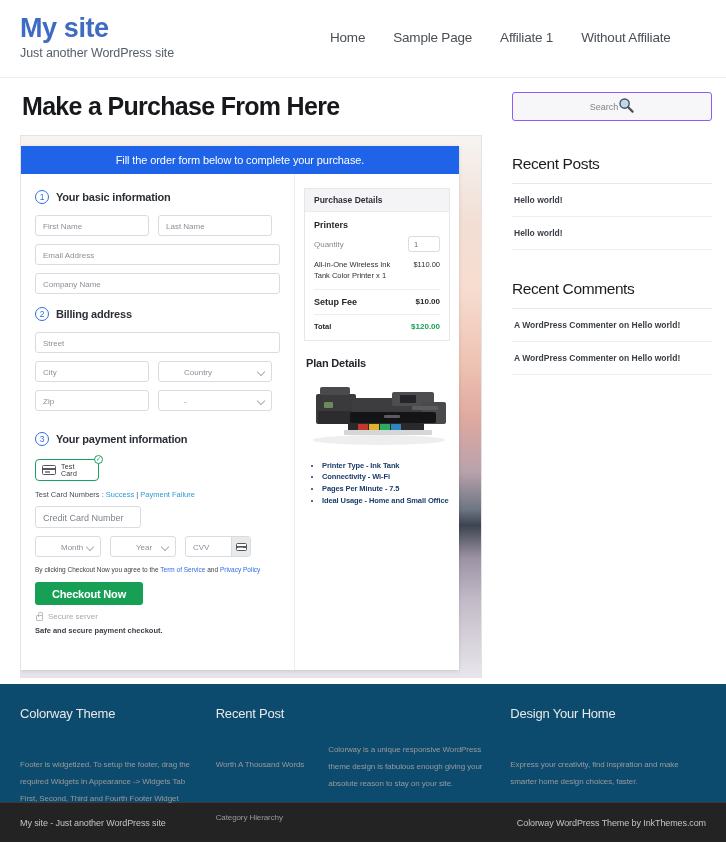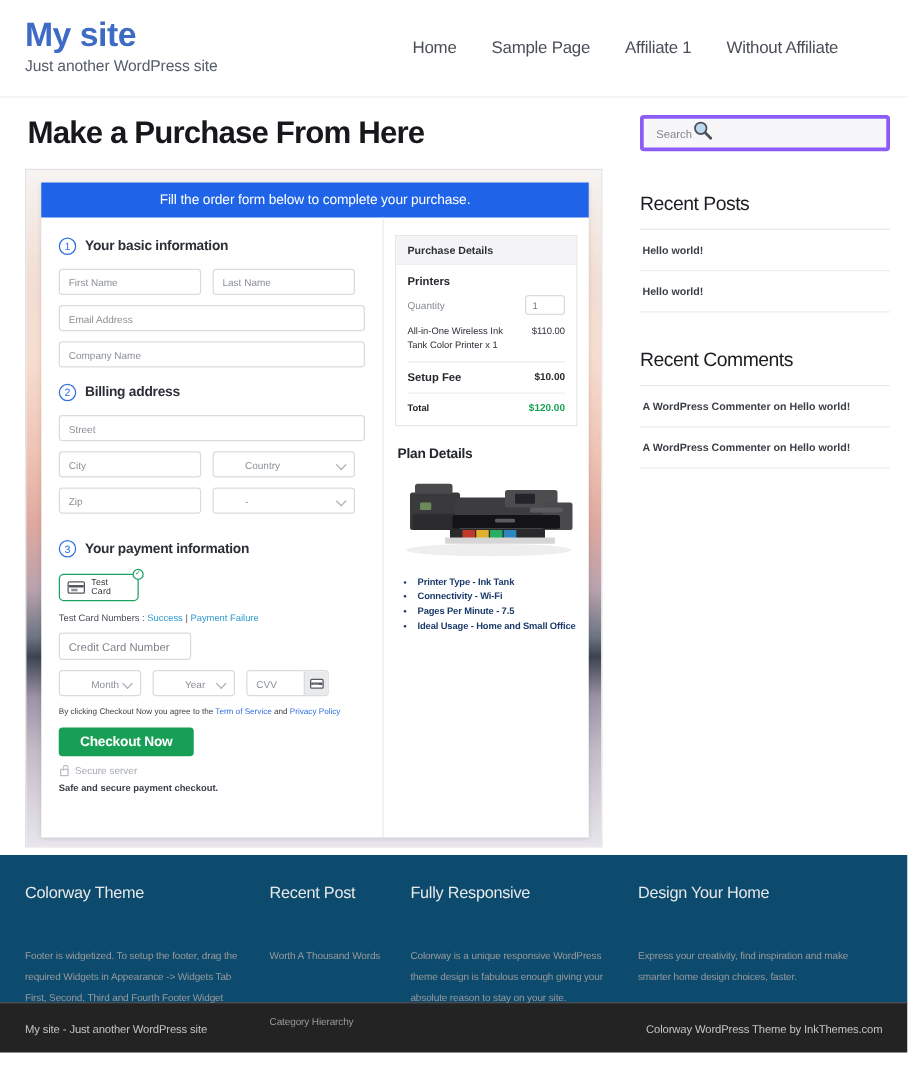--- a/index.html
+++ b/index.html
@@ -63,21 +63,21 @@
         #6e7583 69%,
         #3d4450 72%,
         #9c93a5 78%,
         #c3bcc8 86%,
         #d9d4dd 94%,
         #e8e6ec 100%);
     border: 1px solid #e3e3e6;
     overflow: hidden;
   }
   .order-card {
-    position: absolute; left: 12px; top: 10px;
+    position: absolute; left: 0; top: 10px;
     width: 438px; height: 524px;
     background: #ffffff;
     box-shadow: 0 1px 4px rgba(0,0,0,.12);
   }
   .form-banner {
     background: #1f63e8; color: #fff;
     height: 28px; line-height: 28px;
     text-align: center; font-size: 11px; letter-spacing: -0.1px;
   }
   .form-body { display: flex; height: 496px; }
@@ -183,22 +183,22 @@
   .pd-total-label { font-size: 7.5px; font-weight: bold; color: #24272c; }
   .pd-total-val { font-size: 8px; font-weight: bold; color: #17a055; margin-left: 25px; }
 
   .plan-title { font-size: 11px; font-weight: bold; color: #24272c; margin: 16px 0 9px 2px; letter-spacing:-.2px; }
   .printer-img { width: 150px; height: 70px; margin: 0 auto 12px auto; position: relative; }
   .plan-bullets { margin-left: 18px; }
   .plan-bullets li { font-size: 7.5px; color: #1c3b6b; font-weight: bold; line-height: 1.55; letter-spacing:-.1px; }
 
   
   .search-box {
-    display:flex; align-items:center; justify-content: flex-start;
-    background: #f7f7f9; border: 3px solid #8b5cf6; border-radius: 3px;
+    display:flex; align-items:center; justify-content: center;
+    background: #f7f7f9; border: 1px solid #8b5cf6; border-radius: 3px;
     height: 29px; padding: 0 10px; margin-bottom: 34px;
   }
   .search-ph { font-size: 9px; color: #7f848b; }
   .widget-title {
     font-size: 15.5px; color: #1b1d21; letter-spacing: -0.4px;
     padding-bottom: 10px; border-bottom: 1px solid #e8e8ea; margin-bottom: 0;
   }
   .widget { margin-bottom: 30px; }
   .widget-list { list-style: none; }
   .widget-list li {
@@ -437,21 +437,20 @@
       </div>
       <div class="fcol c2">
         <h4>Recent Post</h4>
         <ul>
           <li>Worth A Thousand Words</li>
           <li>Category Hierarchy</li>
           <li>Elements</li>
         </ul>
       </div>
       <div class="fcol c3">
-        <h4>Fully Responsive</h4>
         <p>Colorway is a unique responsive WordPress theme design is fabulous enough giving your absolute reason to stay on your site.</p>
       </div>
       <div class="fcol c4">
         <h4>Design Your Home</h4>
         <p>Express your creativity, find inspiration and make smarter home design choices, faster.</p>
       </div>
     </div>
     <div class="footer-bar">
       <span>My site - Just another WordPress site</span>
       <span>Colorway WordPress Theme by InkThemes.com</span>

